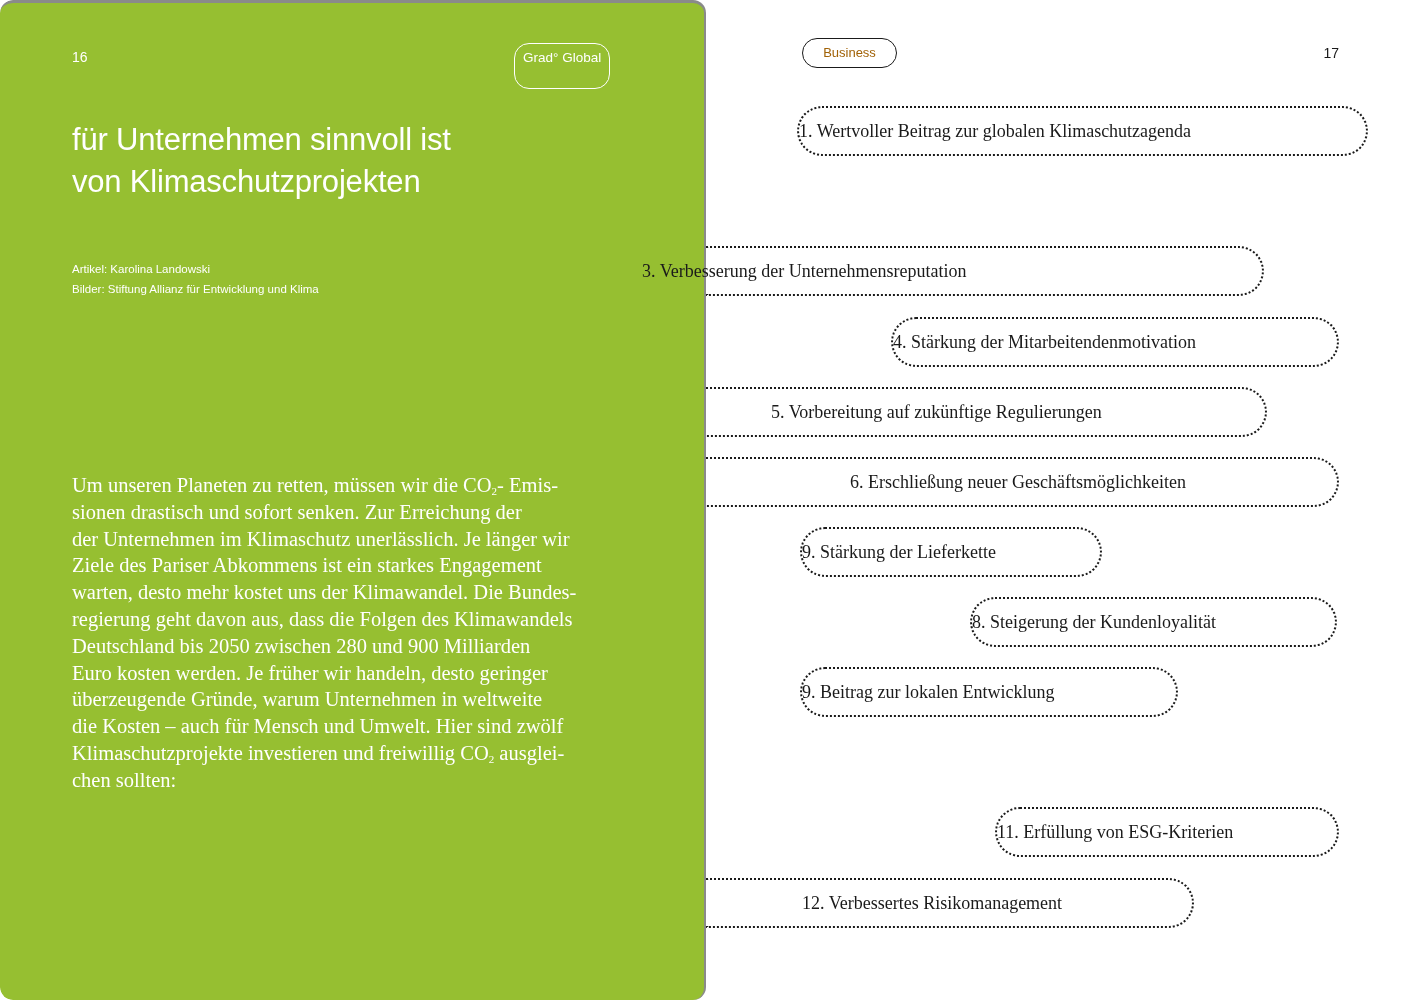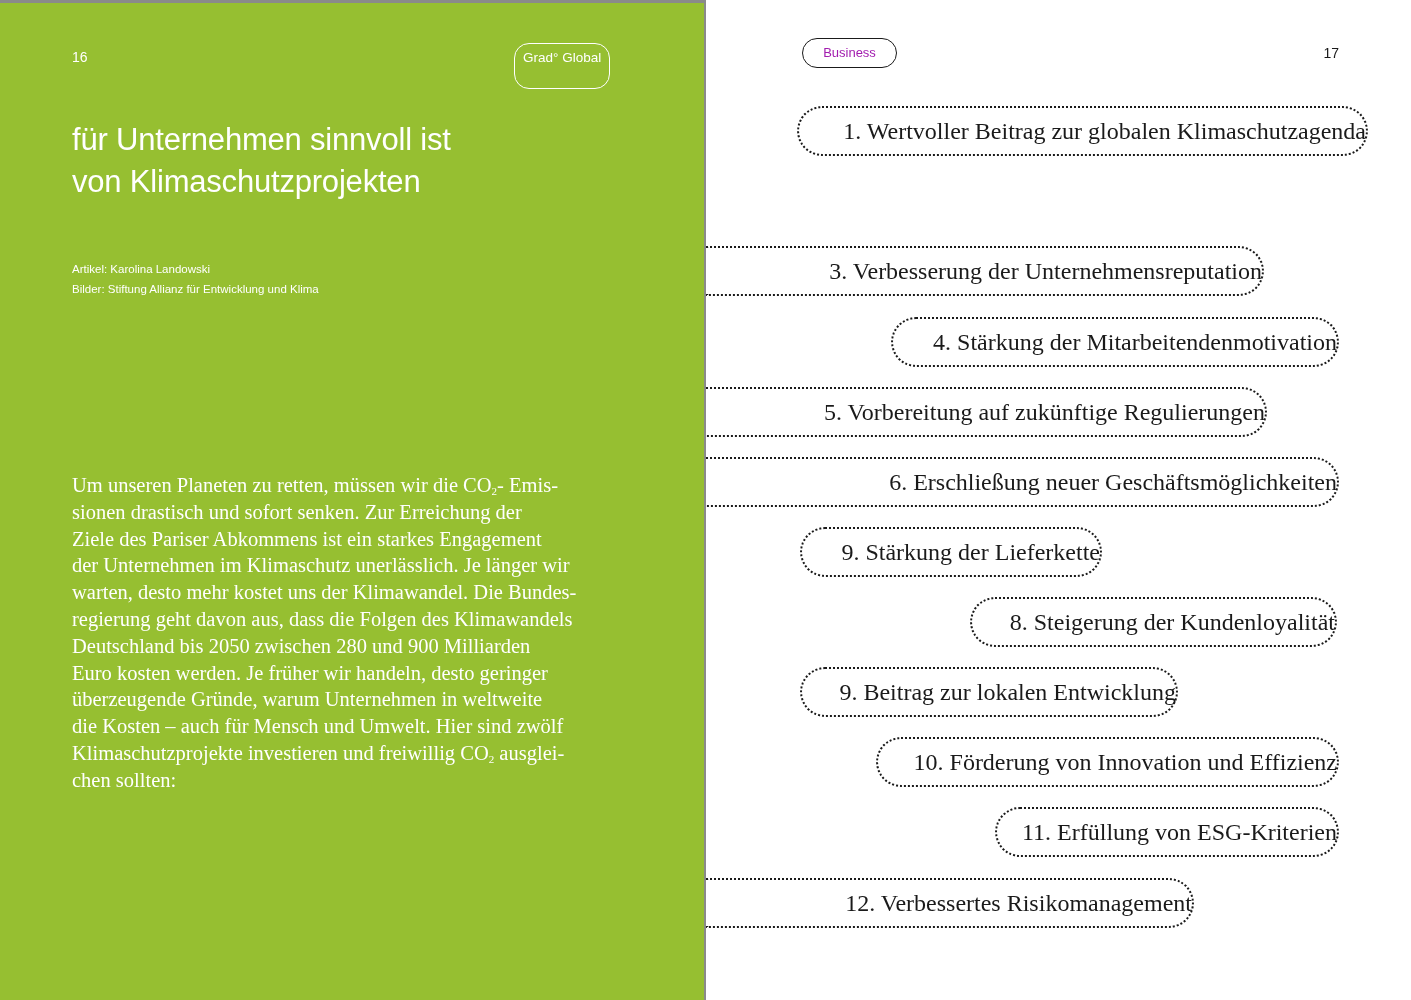--- a/index.html
+++ b/index.html
@@ -1,15 +1,15 @@
 <!DOCTYPE html>
 <html><head>
   <meta charset="utf-8">
   <style>
-    * { margin: 0; padding: 0; box-sizing: border-box; }
+    * { margin: 0; padding: 0; box-sizing: border-box; border-radius: 13px; }
     html, body { width: 1411px; height: 1000px; overflow: hidden; background: #ffffff; }
     body { position: relative; font-family: "Liberation Sans", sans-serif; }
 
     .page-left {
       position: absolute; left: 0; top: 0; width: 706px; height: 1000px;
       background: #96bf31;
       border-top: 3px solid #8a8a8a;
       border-right: 2px solid #8a8a8a;
       color: #ffffff;
     }
@@ -37,29 +37,29 @@
     .body-text {
       position: absolute; left: 72px; top: 469px; width: 545px;
       font-family: "Liberation Serif", serif; font-size: 20.5px; line-height: 26.8px;
     }
     .body-text span.line { display: block; white-space: nowrap; }
     .body-text sub { font-size: 11px; vertical-align: -3px; line-height: 0; }
 
     .tag-right {
       position: absolute; left: 96px; top: 38px; height: 30px; width: 95px;
       border: 1.3px solid #1a1a1a; border-radius: 15px;
-      font-size: 13px; line-height: 28px; text-align: center; color: #a21caf;
+      font-size: 13px; line-height: 28px; text-align: center; color: #a16207;
     }
     .page-num-right { position: absolute; right: 72px; top: 45px; font-size: 14px; color: #1a1a1a; }
 
     .reason {
       position: absolute; height: 50px;
       border: 2px dotted #1a1a1a; border-radius: 25px;
-      font-family: "Liberation Serif", serif; font-size: 24px; line-height: 46px;
-      color: #1a1a1a; white-space: nowrap; text-align: right;
+      font-family: "Liberation Serif", serif; font-size: 18px; line-height: 46px;
+      color: #1a1a1a; white-space: nowrap; text-align: left;
     }
     .reason.edge { border-left: none; border-top-left-radius: 0; border-bottom-left-radius: 0; }
   </style>
 </head>
 <body>
 
 <div class="page-left">
   <div class="page-num-left">16</div>
   <div class="tag-left">Grad° Global</div>
 
@@ -69,22 +69,22 @@
   </h1>
 
   <div class="credits">
     <div>Artikel: Karolina Landowski</div>
     <div>Bilder: Stiftung Allianz für Entwicklung und Klima</div>
   </div>
 
   <div class="body-text">
     <span class="line"><span>Um unseren Planeten zu retten, müssen wir die CO</span><sub>2</sub><span>- Emis-</span></span>
     <span class="line">sionen drastisch und sofort senken. Zur Erreichung der</span>
+    <span class="line">der Unternehmen im Klimaschutz unerlässlich. Je länger wir</span>
     <span class="line">Ziele des Pariser Abkommens ist ein starkes Engagement</span>
-    <span class="line">der Unternehmen im Klimaschutz unerlässlich. Je länger wir</span>
     <span class="line">warten, desto mehr kostet uns der Klimawandel. Die Bundes-</span>
     <span class="line">regierung geht davon aus, dass die Folgen des Klimawandels</span>
     <span class="line">Deutschland bis 2050 zwischen 280 und 900 Milliarden</span>
     <span class="line">Euro kosten werden. Je früher wir handeln, desto geringer</span>
     <span class="line">überzeugende Gründe, warum Unternehmen in weltweite</span>
     <span class="line">die Kosten – auch für Mensch und Umwelt. Hier sind zwölf</span>
     <span class="line"><span>Klimaschutzprojekte investieren und freiwillig CO</span><sub>2</sub><span> ausglei-</span></span>
     <span class="line">chen sollten:</span>
   </div>
 </div>
@@ -94,16 +94,15 @@
   <div class="page-num-right">17</div>
 
   <div class="reason" style="left:91px; top:106px; width:571px;">1. Wertvoller Beitrag zur globalen Klimaschutzagenda</div>
   <div class="reason edge" style="left:0px; top:246px; width:558px; text-indent:-64px;">3. Verbesserung der Unternehmensreputation</div>
   <div class="reason" style="left:185px; top:317px; width:448px;">4. Stärkung der Mitarbeitendenmotivation</div>
   <div class="reason edge" style="left:0px; top:387px; width:561px; text-indent:65px;">5. Vorbereitung auf zukünftige Regulierungen</div>
   <div class="reason edge" style="left:0px; top:457px; width:633px; text-indent:144px;">6. Erschließung neuer Geschäftsmöglichkeiten</div>
   <div class="reason" style="left:94px; top:527px; width:302px;">9. Stärkung der Lieferkette</div>
   <div class="reason" style="left:264px; top:597px; width:367px;">8. Steigerung der Kundenloyalität</div>
   <div class="reason" style="left:94px; top:667px; width:378px;">9. Beitrag zur lokalen Entwicklung</div>
-  <div class="reason" style="left:170px; top:737px; width:463px;">10. Förderung von Innovation und Effizienz</div>
   <div class="reason" style="left:289px; top:807px; width:344px;">11. Erfüllung von ESG-Kriterien</div>
   <div class="reason edge" style="left:0px; top:878px; width:488px; text-indent:96px;">12. Verbessertes Risikomanagement</div>
 </div>
 
 </body></html>

